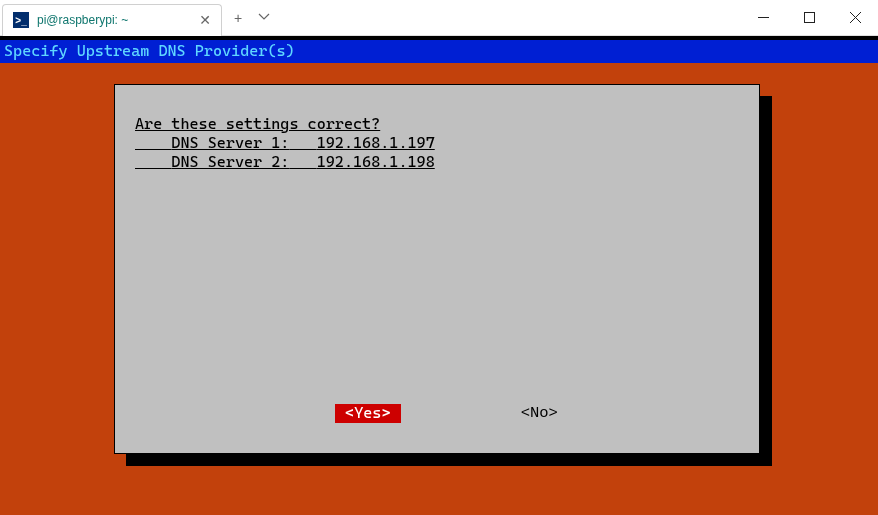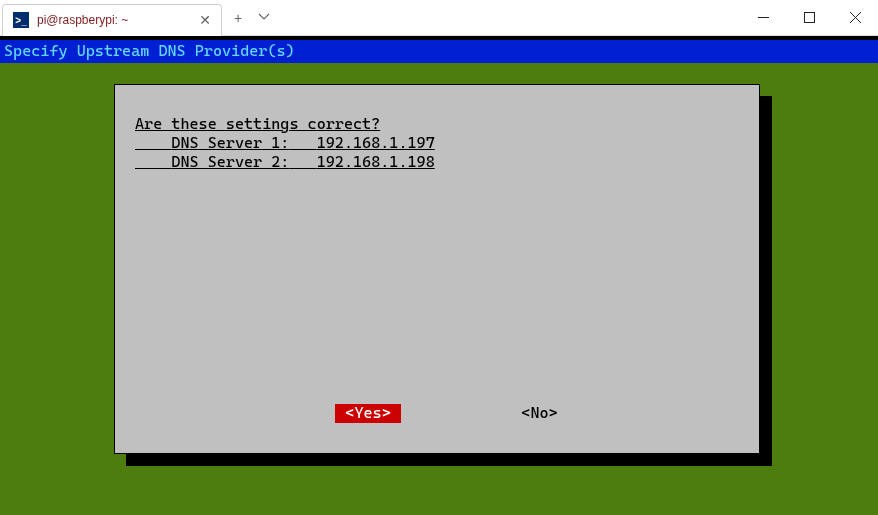--- a/index.html
+++ b/index.html
@@ -42,21 +42,21 @@
       display: flex;
       align-items: center;
       justify-content: center;
       color: #ffffff;
       font-size: 10px;
       font-weight: bold;
     }
     .tab-title {
       flex: 1;
       font-size: 12px;
-      color: #7f1d1d;
+      color: #0f766e;
     }
     .tab-close {
       font-size: 14px;
       color: #666;
       cursor: pointer;
     }
     .tab-actions {
       display: flex;
       align-items: center;
       gap: 16px;
@@ -84,21 +84,21 @@
       cursor: pointer;
       font-family: "Segoe UI Symbol", sans-serif;
     }
     .win-btn svg {
       width: 11px;
       height: 11px;
     }
     .terminal {
       width: 100%;
       height: calc(515px - 36px);
-      background: #4d7c0f;
+      background: #c2410c;
       position: relative;
       font-family: "Cascadia Mono", "Consolas", "Courier New", monospace;
       font-size: 15.5px;
       line-height: 19px;
     }
     .term-header {
       background: #000000;
       color: #c0c0c0;
       padding: 0 4px;
       height: 4px;
@@ -155,20 +155,21 @@
     }
     .btn-yes {
       background: #cd0000;
       color: #ffffff;
       padding: 0 10px;
       margin-left: 21px;
     }
     .btn-no {
       color: #000000;
       padding: 0 2px;
+      font-family: Liberation Mono, monospace;
     }
   </style>
 </head>
 <body>
 
 <div class="titlebar">
   <div class="tab">
     <div class="tab-icon">
       <span>&gt;_</span>
     </div>

